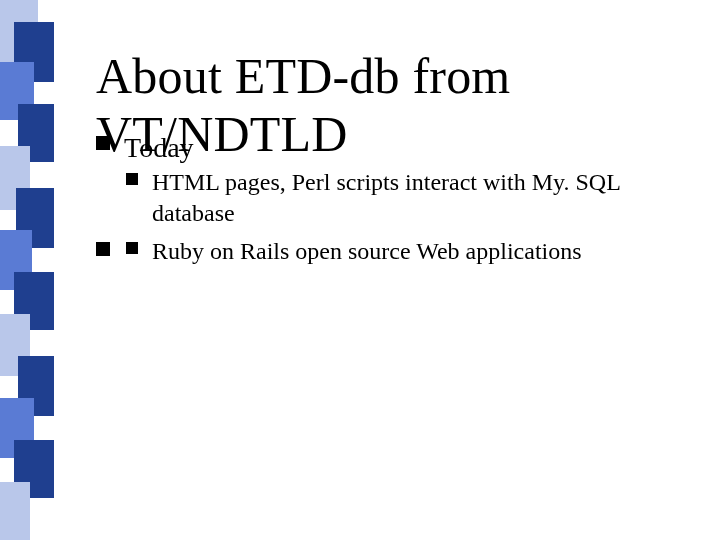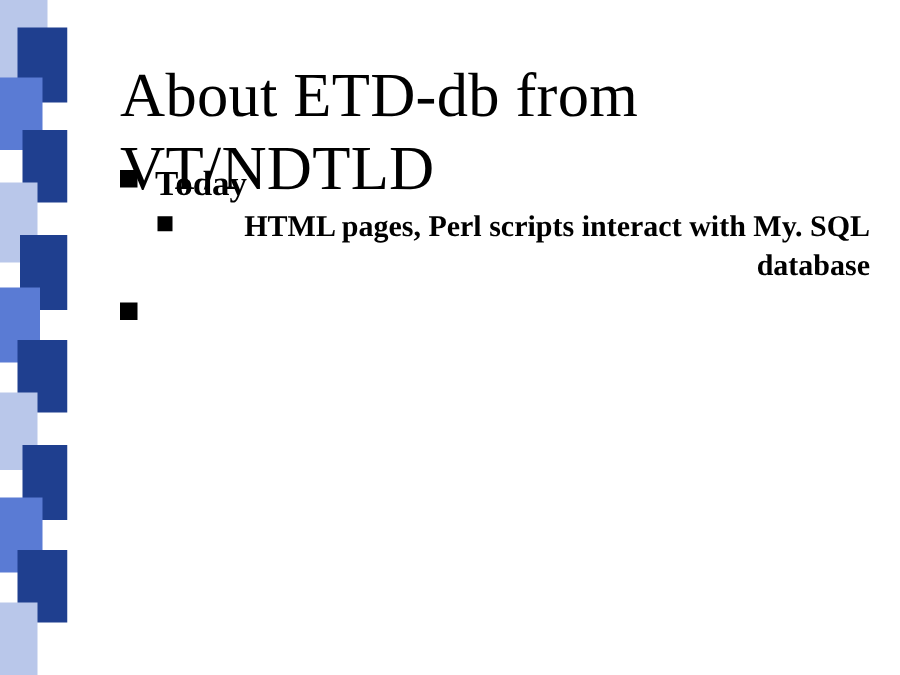--- a/index.html
+++ b/index.html
@@ -38,21 +38,20 @@
   .body {
     position: absolute;
     left: 96px;
     top: 130px;
     width: 600px;
   }
   ul.lvl1 {
     list-style: none;
     margin: 0;
     padding: 0;
-    font-weight: bold;
   }
   ul.lvl1 > li {
     position: relative;
     padding-left: 28px;
     font-size: 28px;
     line-height: 1.25;
     margin-bottom: 4px;
   }
   ul.lvl1 > li::before {
     content: "";
@@ -60,21 +59,20 @@
     left: 0;
     top: 6px;
     width: 14px;
     height: 14px;
     background: #000;
   }
   ul.lvl2 {
     list-style: none;
     margin: 2px 0 8px 0;
     padding: 0;
-    text-align: right;
   }
   ul.lvl2 > li {
     position: relative;
     padding-left: 26px;
     font-size: 24px;
     line-height: 1.28;
     margin-left: 2px;
     margin-bottom: 6px;
   }
   ul.lvl2 > li::before {
@@ -114,17 +112,22 @@
     <ul class="lvl1">
       <li>
         <span>Today</span>
         <ul class="lvl2">
           <li>
             <span>HTML pages, Perl scripts interact with My. SQL database</span>
           </li>
         </ul>
       </li>
       <li>
+        <ul class="lvl2">
+          <li>
+            <span>Ruby on Rails open source Web applications</span>
+          </li>
+        </ul>
       </li>
     </ul>
   </div>
 
 </div>
 
 </body></html>

